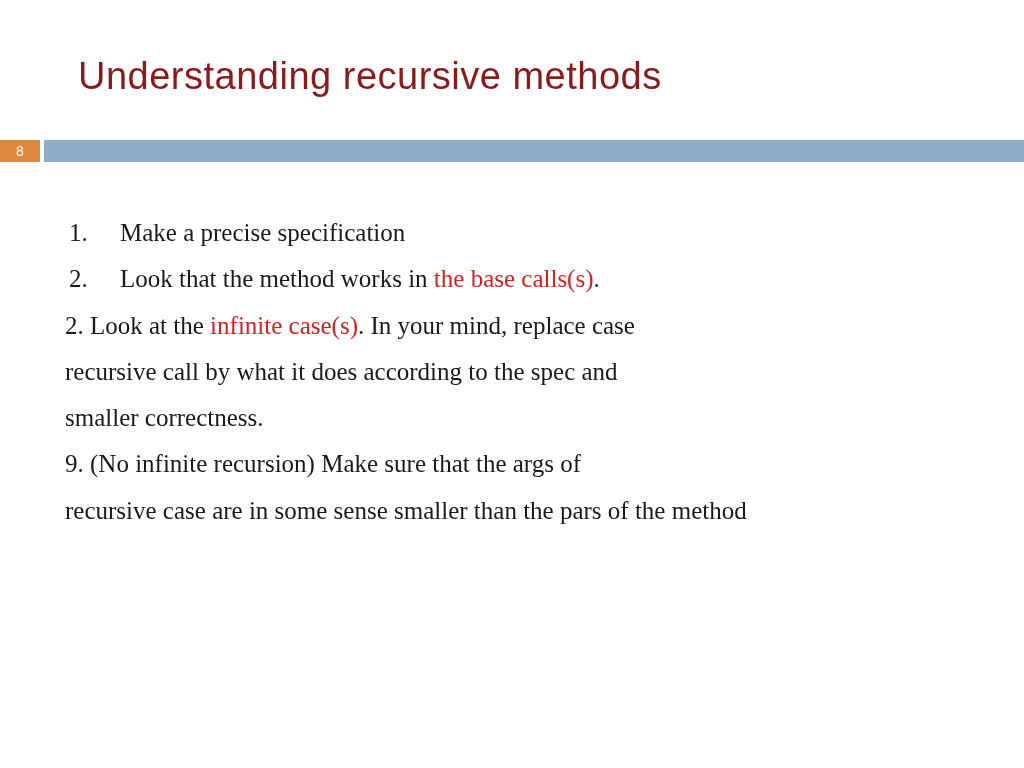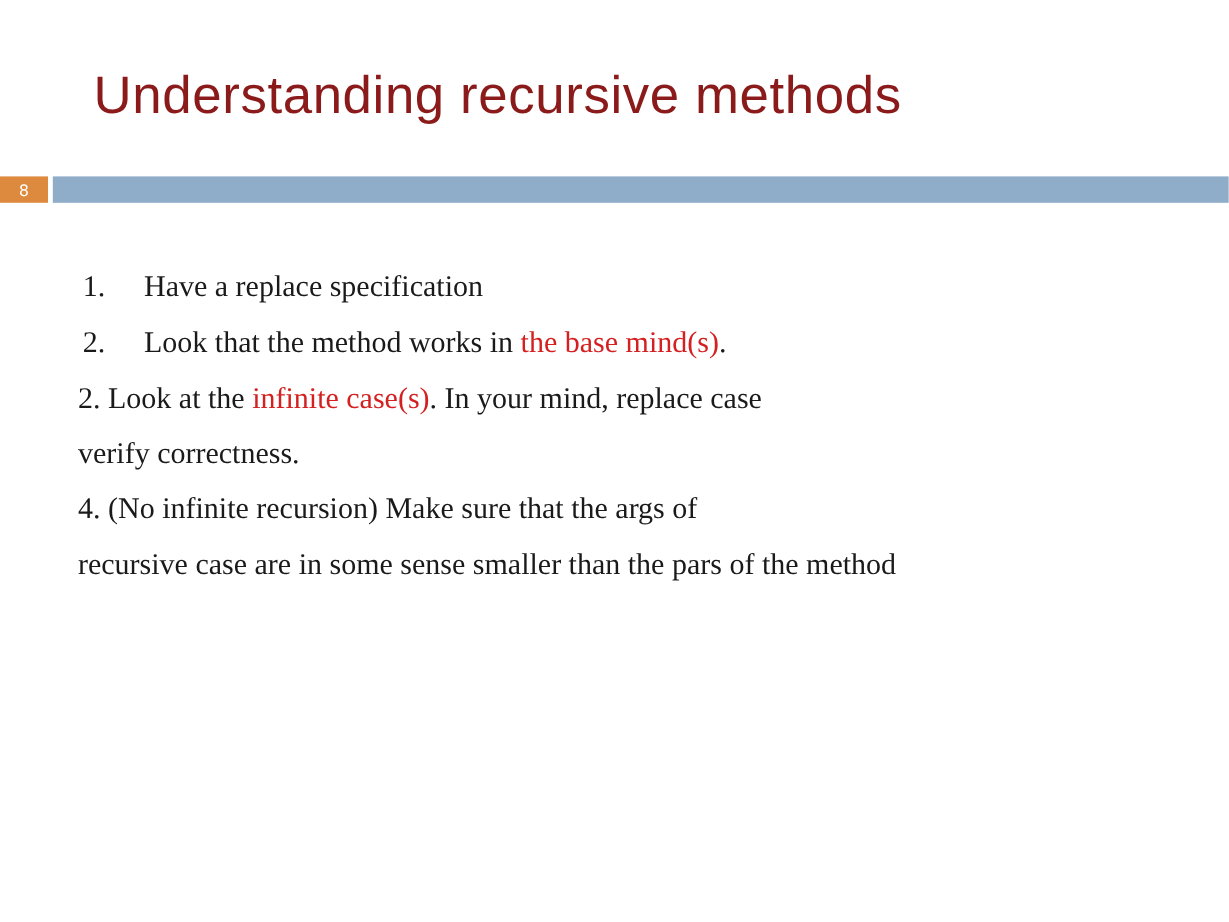--- a/index.html
+++ b/index.html
@@ -8,21 +8,21 @@
       box-sizing: border-box;
     }
     body {
       width: 1024px;
       height: 768px;
       background: #ffffff;
       font-family: Georgia, 'Times New Roman', serif;
       overflow: hidden;
     }
     .slide-title {
-      font-size: 44px;
+      font-size: 38px;
       font-weight: normal;
       color: #8b1a1a;
       padding: 55px 0 0 78px;
       font-family: 'Segoe UI Light', 'Helvetica Neue', Arial, sans-serif;
       letter-spacing: 0.5px;
     }
     .header-bar {
       display: flex;
       margin-top: 42px;
       height: 22px;
@@ -75,25 +75,26 @@
 <h1 class="slide-title">Understanding recursive methods</h1>
 
 <div class="header-bar">
   <div class="page-num">8</div>
   <div class="blue-bar"></div>
 </div>
 
 <div class="content">
   <div class="list-item">
     <span class="num">1.</span>
-    <span class="txt">Have a replace specification</span>
+    <span class="txt">Make a precise specification</span>
   </div>
   <div class="list-item">
     <span class="num">2.</span>
-    <span class="txt"><span>Look that the method works in </span><span class="red">the base mind(s)</span><span>.</span></span>
+    <span class="txt"><span>Look that the method works in </span><span class="red">the base calls(s)</span><span>.</span></span>
   </div>
   <div class="continuation">
     <span><span>2. Look at the </span><span class="red">infinite case(s)</span><span>. In your mind, replace case</span></span>
   </div>
-  <div class="continuation">verify correctness.</div>
-  <div class="continuation">4. (No infinite recursion) Make sure that the args of</div>
+  <div class="continuation">recursive call by what it does according to the spec and</div>
+  <div class="continuation">smaller correctness.</div>
+  <div class="continuation">9. (No infinite recursion) Make sure that the args of</div>
   <div class="continuation">recursive case are in some sense smaller than the pars of the method</div>
 </div>
 
 </body></html>

